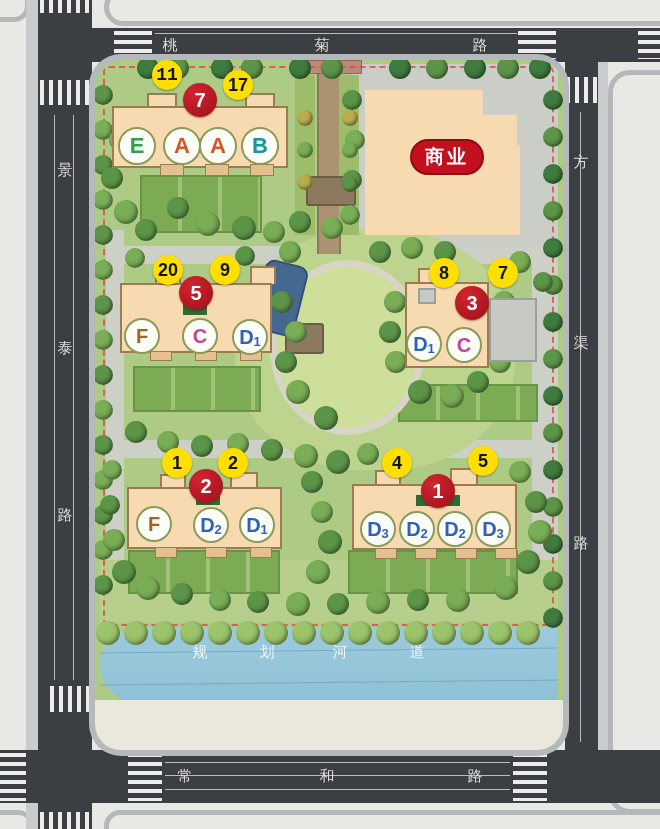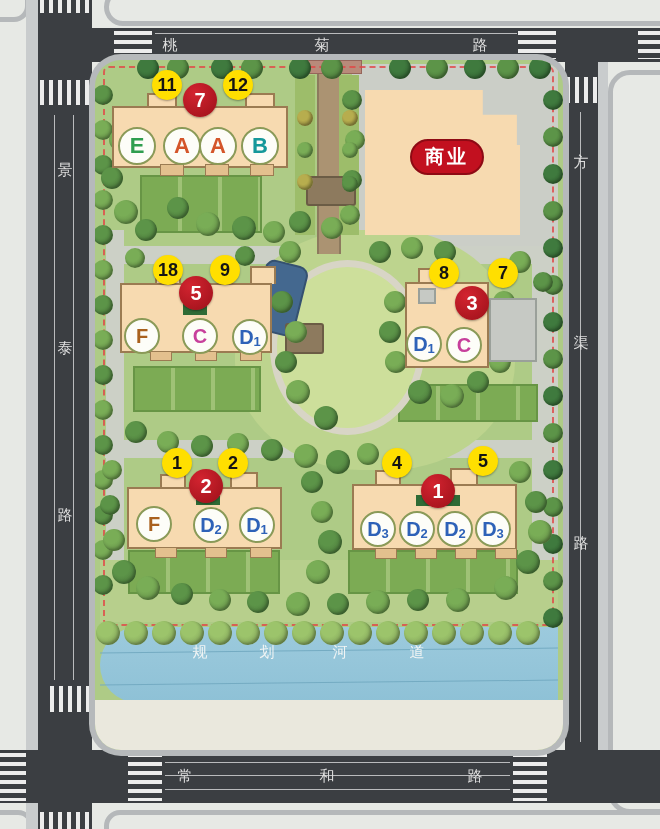--- a/index.html
+++ b/index.html
@@ -285,25 +285,25 @@
         <div class="tree" style="left: 351px; top: 528px; width: 24px; height: 24px; background: radial-gradient(circle at 38% 34%, rgb(121, 173, 86) 35%, rgba(0, 0, 0, 0.25)), rgb(121, 173, 86);"></div>
       </div>
 
     <div class="bgroup">
       <div class="tab" style="left:52px;top:33px;width:30px;height:15px;"></div>
       <div class="tab" style="left:150px;top:33px;width:30px;height:15px;"></div>
       <div class="bldg" style="left:17px;top:46px;width:176px;height:62px;"></div>
       <div class="ent" style="left:65px;top:104px;width:22px;height:10px;"></div>
       <div class="ent" style="left:110px;top:104px;width:22px;height:10px;"></div>
       <div class="ent" style="left:155px;top:104px;width:22px;height:10px;"></div>
-      <div class="ybadge" style="left:57px;top:10px;">
+      <div class="ybadge" style="left:57px;top:0;font-family:Liberation Mono, monospace;">
           <span>11</span>
         </div>
       <div class="ybadge" style="left:128px;top:10px;">
-          <span>12</span>
+          <span>17</span>
         </div>
       <div class="rbadge" style="left:88px;top:23px;">
           <span>7</span>
         </div>
       <div class="ubadge c-green" style="left:23px;top:67px;">
           <span>E</span>
           <span class="sub"></span>
         </div>
       <div class="ubadge c-orange" style="left:68px;top:67px;">
           <span>A</span>
@@ -328,21 +328,21 @@
 
     <div class="bgroup">
       <div class="tab" style="left:60px;top:208px;width:26px;height:16px;"></div>
       <div class="tab" style="left:155px;top:206px;width:26px;height:18px;"></div>
       <div class="bldg" style="left:25px;top:223px;width:152px;height:70px;"></div>
       <div class="dg" style="left:88px;top:243px;width:24px;height:12px;"></div>
       <div class="ent" style="left:55px;top:291px;width:20px;height:8px;"></div>
       <div class="ent" style="left:100px;top:291px;width:20px;height:8px;"></div>
       <div class="ent" style="left:145px;top:291px;width:20px;height:8px;"></div>
       <div class="ybadge" style="left:58px;top:195px;">
-          <span>18</span>
+          <span>20</span>
         </div>
       <div class="ybadge" style="left:115px;top:195px;">
           <span>9</span>
         </div>
       <div class="rbadge" style="left:84px;top:216px;">
           <span>5</span>
         </div>
       <div class="ubadge sm c-brown" style="left:29px;top:258px;">
           <span>F</span>
           <span class="sub"></span>

